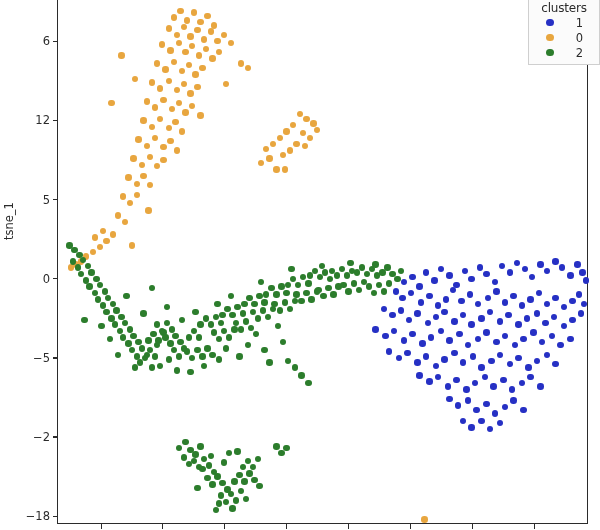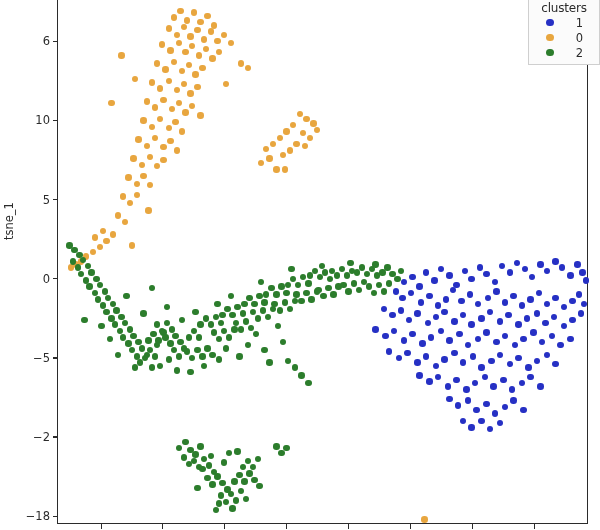--- a/index.html
+++ b/index.html
@@ -41,21 +41,21 @@
   <div id="ylabel">tsne_1</div>
 
   <div id="spine-left"></div>
   <div id="spine-right"></div>
   <div id="spine-bottom"></div>
 
   <div id="yticks">
       <div class="ytick" style="left: 52.7px; top: 40.5245px;"></div>
       <div class="ytick-lbl" style="left: 20px; width: 30px; top: 34.1745px;">6</div>
       <div class="ytick" style="left: 52.7px; top: 119.706px;"></div>
-      <div class="ytick-lbl" style="left: 20px; width: 30px; top: 113.356px;">10</div>
+      <div class="ytick-lbl" style="left: 20px; width: 30px; top: 113.356px;">12</div>
       <div class="ytick" style="left: 52.7px; top: 198.888px;"></div>
       <div class="ytick-lbl" style="left: 20px; width: 30px; top: 192.538px;">5</div>
       <div class="ytick" style="left: 52.7px; top: 278.07px;"></div>
       <div class="ytick-lbl" style="left: 20px; width: 30px; top: 271.72px;">0</div>
       <div class="ytick" style="left: 52.7px; top: 357.252px;"></div>
       <div class="ytick-lbl" style="left: 20px; width: 30px; top: 350.902px;">−5</div>
       <div class="ytick" style="left: 52.7px; top: 436.434px;"></div>
       <div class="ytick-lbl" style="left: 20px; width: 30px; top: 430.084px;">−2</div>
       <div class="ytick" style="left: 52.7px; top: 515.615px;"></div>
       <div class="ytick-lbl" style="left: 20px; width: 30px; top: 509.265px;">−18</div>

